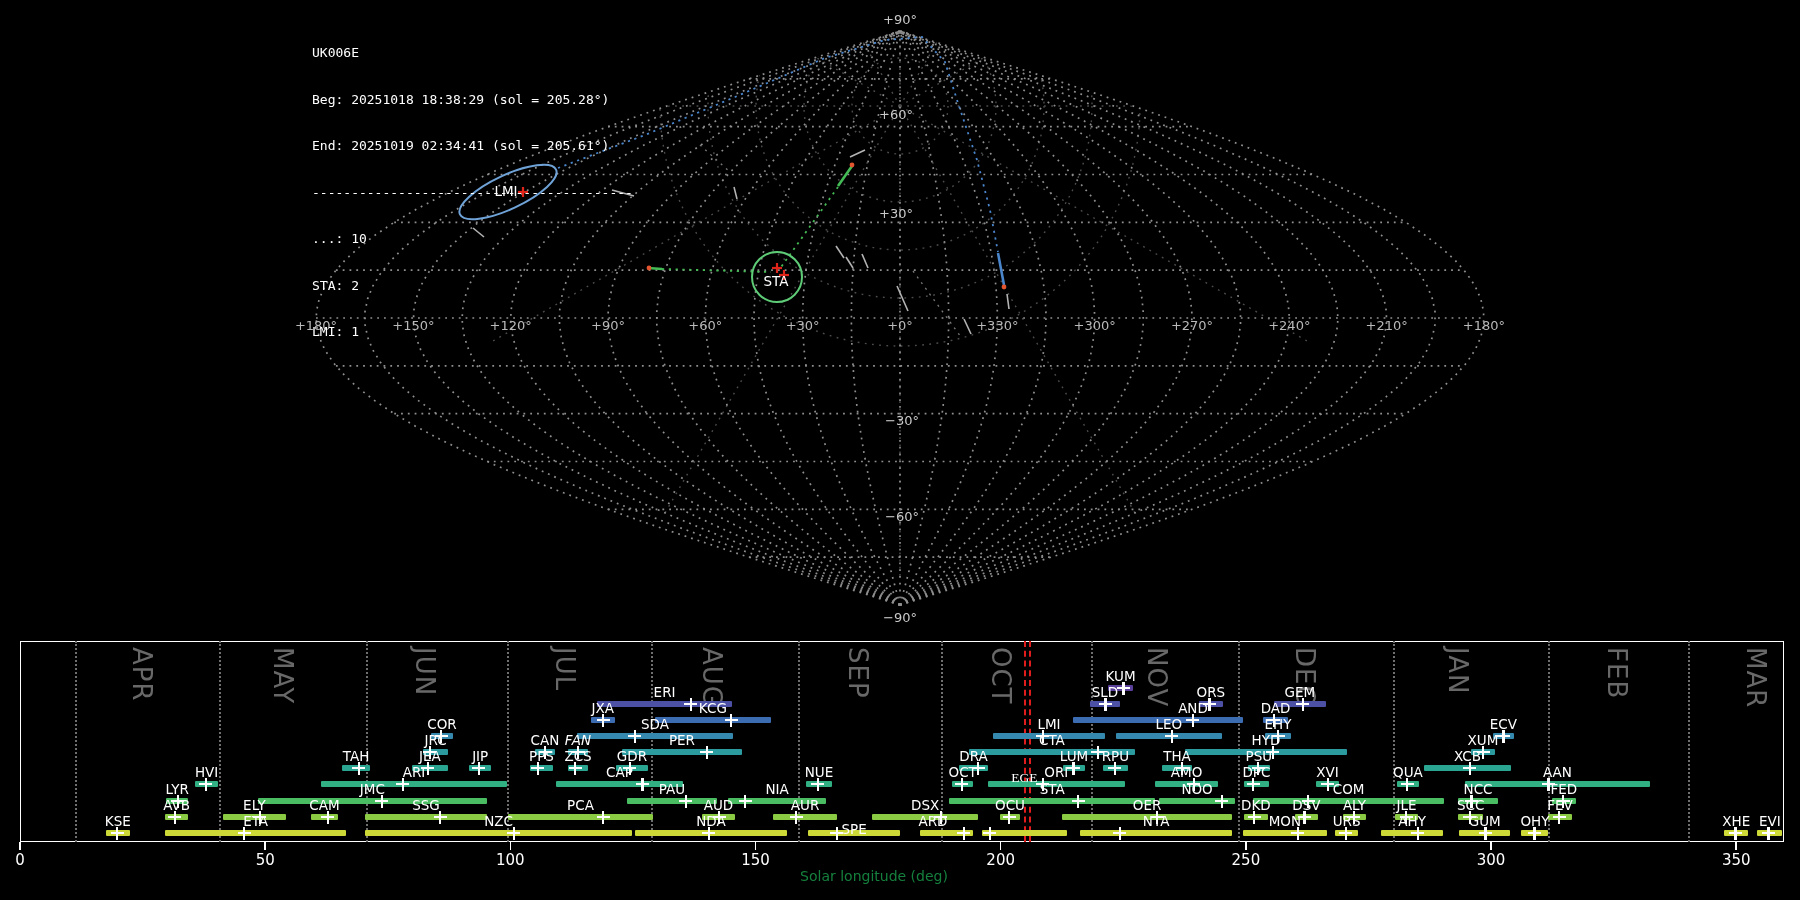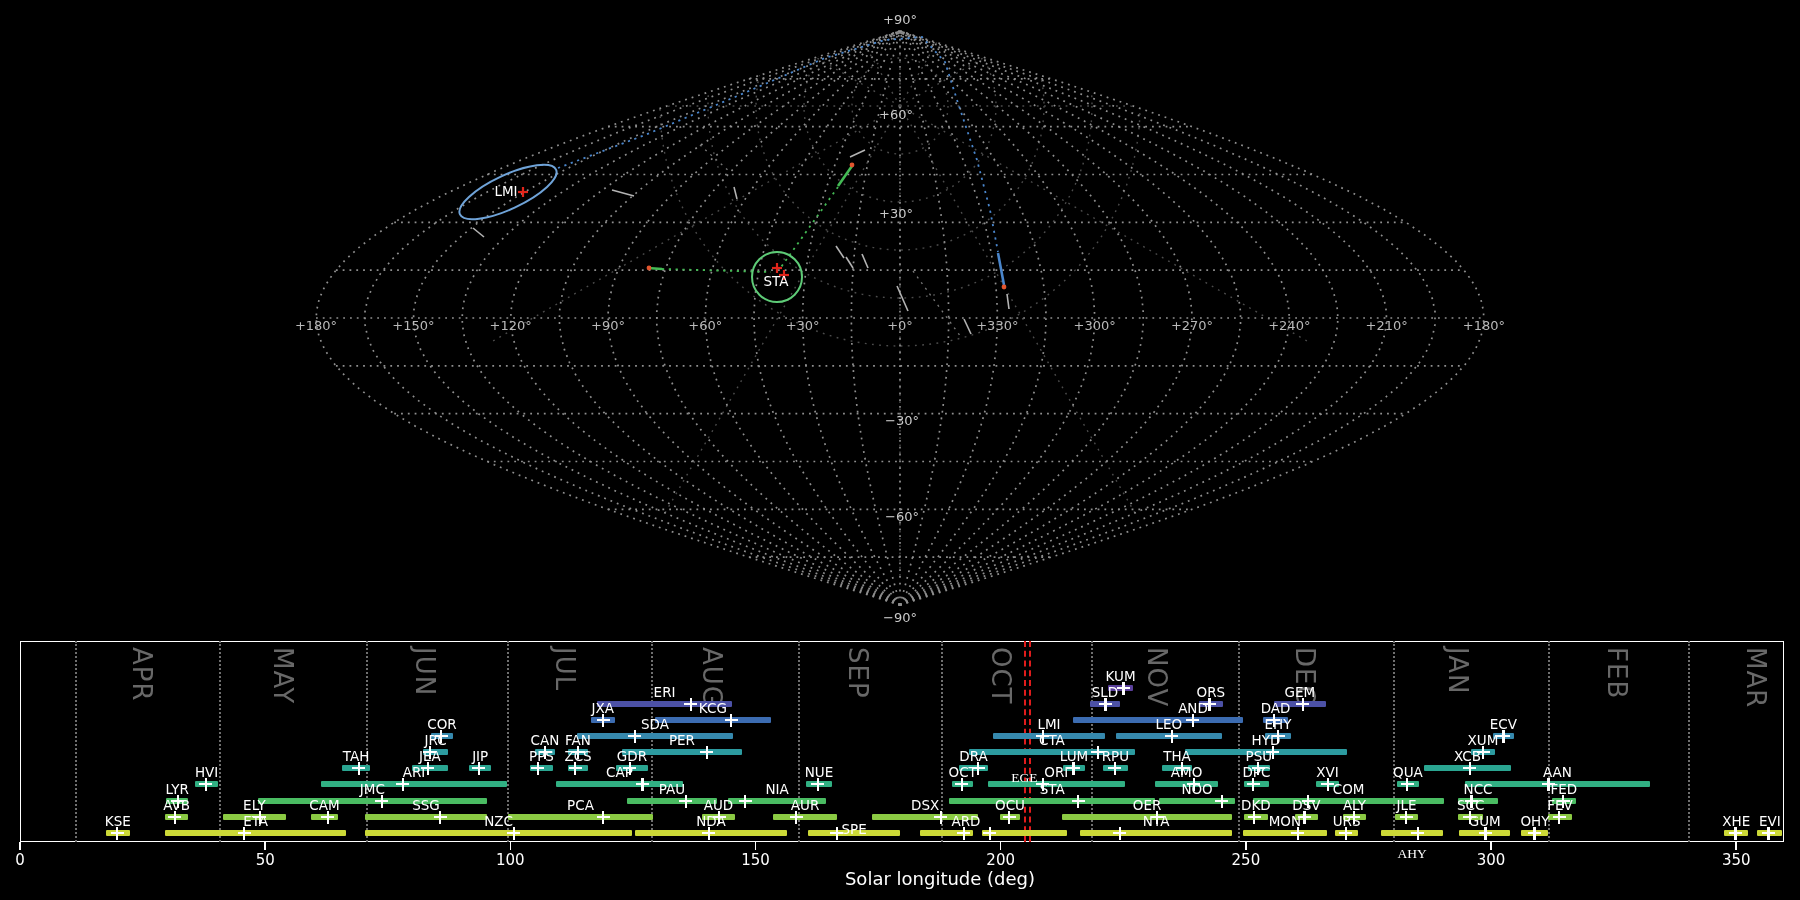--- a/index.html
+++ b/index.html
@@ -13,21 +13,21 @@
   .month-div{position:absolute;top:641px;height:201px;width:0;border-left:2px dotted #6f6f6f;}
   .month-lab{position:absolute;top:647px;writing-mode:vertical-rl;color:#686868;font-size:26px;letter-spacing:1px;}
   .sol-mark{position:absolute;top:641px;height:201px;width:0;border-left:2.5px dashed #e01c1c;}
   .bar{position:absolute;height:6px;border-radius:1px;}
   .cross{position:absolute;width:13px;height:13px;}
   .cross::before{content:'';position:absolute;left:5.25px;top:0;width:2.5px;height:13px;background:#fff;}
   .cross::after{content:'';position:absolute;left:0;top:5.25px;width:13px;height:2.5px;background:#fff;}
   .shower-lab{position:absolute;color:#fff;font-size:13.5px;transform:translateX(-50%);white-space:nowrap;line-height:13px;}
   .tick{position:absolute;top:842px;width:1.6px;height:8px;background:#fff;}
   .tick-lab{position:absolute;top:851px;color:#fff;font-size:15px;transform:translateX(-50%);}
-  #axis-title{position:absolute;left:940px;top:868px;transform:translateX(-50%);color:#ffffff;font-size:18px;}
+  #axis-title{position:absolute;left:874px;top:868px;transform:translateX(-50%);color:#15803d;font-size:14px;}
 </style>
 </head>
 <body>
 
 <div id="stage">
 
   <svg id="skymap" width="1800" height="640" viewBox="0 0 1800 640" style="position:absolute;left:0;top:0;">
       <defs>
         <clipPath id="mapclip">
           <polygon points="900.0,31.0 950.9,46.9 1001.4,62.9 1051.2,78.8 1099.7,94.8 1146.8,110.7 1192.0,126.7 1235.0,142.6 1275.4,158.6 1313.0,174.5 1347.4,190.4 1378.4,206.4 1405.8,222.3 1429.3,238.3 1448.8,254.2 1464.1,270.2 1475.1,286.1 1481.8,302.1 1484.0,318.0 1481.8,333.9 1475.1,349.9 1464.1,365.8 1448.8,381.8 1429.3,397.7 1405.8,413.7 1378.4,429.6 1347.4,445.6 1313.0,461.5 1275.4,477.4 1235.0,493.4 1192.0,509.3 1146.8,525.3 1099.7,541.2 1051.2,557.2 1001.4,573.1 950.9,589.1 900.0,605.0 900.0,605.0 849.1,589.1 798.6,573.1 748.8,557.2 700.3,541.2 653.2,525.3 608.0,509.3 565.0,493.4 524.6,477.4 487.0,461.5 452.6,445.6 421.6,429.6 394.2,413.7 370.7,397.7 351.2,381.8 335.9,365.8 324.9,349.9 318.2,333.9 316.0,318.0 318.2,302.1 324.9,286.1 335.9,270.2 351.2,254.2 370.7,238.3 394.2,222.3 421.6,206.4 452.6,190.4 487.0,174.5 524.6,158.6 565.0,142.6 608.0,126.7 653.2,110.7 700.3,94.8 748.8,78.8 798.6,62.9 849.1,46.9 900.0,31.0"></polygon>
@@ -147,20 +147,29 @@
       <text x="1386.65" y="330" fill="#b9b9b9" font-size="13px" text-anchor="middle">+210°</text>
       <text x="1483.98" y="330" fill="#b9b9b9" font-size="13px" text-anchor="middle">+180°</text>
       <text x="900" y="24" fill="#c9c9c9" font-size="13px" text-anchor="middle">+90°</text>
       <text x="896" y="119" fill="#c9c9c9" font-size="13px" text-anchor="middle">+60°</text>
       <text x="896" y="218" fill="#c9c9c9" font-size="13px" text-anchor="middle">+30°</text>
       <text x="902" y="425" fill="#c9c9c9" font-size="13px" text-anchor="middle">−30°</text>
       <text x="902" y="521" fill="#c9c9c9" font-size="13px" text-anchor="middle">−60°</text>
       <text x="900" y="622" fill="#c9c9c9" font-size="13px" text-anchor="middle">−90°</text>
     </svg>
 
+  <div id="header">
+    <div class="hline">UK006E</div>
+    <div class="hline">Beg: 20251018 18:38:29 (sol = 205.28°)</div>
+    <div class="hline">End: 20251019 02:34:41 (sol = 205.61°)</div>
+    <div class="hline">-----------------------------------------</div>
+    <div class="hline">...: 10</div>
+    <div class="hline">STA: 2</div>
+    <div class="hline">LMI: 1</div>
+  </div>
 
   <div id="timeline" style="position:absolute;inset:0;">
     <div id="panel"></div>
     <div id="tl-content" style="position:absolute;inset:0;">
         <div class="month-div" style="left: 74.9192px;"></div>
         <div class="month-lab" style="left: 126.588px;">APR</div>
         <div class="month-div" style="left: 219.082px;"></div>
         <div class="month-lab" style="left: 268.299px;">MAY</div>
         <div class="month-div" style="left: 365.697px;"></div>
         <div class="month-lab" style="left: 409.519px;">JUN</div>
@@ -230,21 +239,21 @@
         <div class="cross" style="left: 1496.81px; top: 729.5px;"></div>
         <div class="shower-lab" style="left: 1503.31px; top: 718px; text-align: right;">ECV</div>
         <div class="bar" style="left: 423.068px; top: 749px; width: 25.0078px; background: rgb(44, 155, 160);"></div>
         <div class="cross" style="left: 423.433px; top: 745.5px;"></div>
         <div class="shower-lab" style="left: 435.572px; top: 734px;">JRC</div>
         <div class="bar" style="left: 534.867px; top: 749px; width: 20.1043px; background: rgb(44, 155, 160);"></div>
         <div class="cross" style="left: 538.665px; top: 745.5px;"></div>
         <div class="shower-lab" style="left: 544.92px; top: 734px;">CAN</div>
         <div class="bar" style="left: 568.211px; top: 749px; width: 19.614px; background: rgb(44, 155, 160);"></div>
         <div class="cross" style="left: 571.518px; top: 745.5px;"></div>
-        <div class="shower-lab" style="left: 578.018px; top: 734px;">FAN</div>
+        <div class="shower-lab" style="left: 578.018px; top: 734px; font-style: italic;">FAN</div>
         <div class="bar" style="left: 622.15px; top: 749px; width: 119.645px; background: rgb(44, 155, 160);"></div>
         <div class="cross" style="left: 700.48px; top: 745.5px;"></div>
         <div class="shower-lab" style="left: 681.972px; top: 734px;">PER</div>
         <div class="bar" style="left: 968.827px; top: 749px; width: 166.229px; background: rgb(44, 155, 160);"></div>
         <div class="cross" style="left: 1091.29px; top: 745.5px;"></div>
         <div class="shower-lab" style="left: 1051.94px; top: 734px;">CTA</div>
         <div class="bar" style="left: 1185.07px; top: 749px; width: 161.815px; background: rgb(44, 155, 160);"></div>
         <div class="cross" style="left: 1266.34px; top: 745.5px;"></div>
         <div class="shower-lab" style="left: 1265.98px; top: 734px;">HYD</div>
         <div class="bar" style="left: 1470.95px; top: 749px; width: 24.0271px; background: rgb(44, 155, 160);"></div>
@@ -404,36 +413,36 @@
         <div class="cross" style="left: 507.282px; top: 826.5px;"></div>
         <div class="shower-lab" style="left: 498.582px; top: 815px;">NZC</div>
         <div class="bar" style="left: 634.899px; top: 830px; width: 152.008px; background: rgb(204, 217, 55);"></div>
         <div class="cross" style="left: 702.442px; top: 826.5px;"></div>
         <div class="shower-lab" style="left: 710.903px; top: 815px;">NDA</div>
         <div class="bar" style="left: 807.992px; top: 830px; width: 92.1858px; background: rgb(204, 217, 55);"></div>
         <div class="cross" style="left: 830.423px; top: 826.5px;"></div>
         <div class="shower-lab" style="left: 854.085px; top: 815px; margin-top: 8px;">SPE</div>
         <div class="bar" style="left: 919.792px; top: 830px; width: 53.4481px; background: rgb(204, 217, 55);"></div>
         <div class="cross" style="left: 957.424px; top: 826.5px;"></div>
-        <div class="shower-lab" style="left: 966px; top: 815px;">ARD</div>
+        <div class="shower-lab" style="left: 933px; top: 815px;">ARD</div>
         <div class="bar" style="left: 982.067px; top: 830px; width: 84.8306px; background: rgb(204, 217, 55);"></div>
         <div class="cross" style="left: 983.412px; top: 826.5px;"></div>
         <div class="shower-lab" style="left: 1024.48px; top: 771px; font-family: Liberation Serif, serif;">EGE</div>
         <div class="bar" style="left: 1080.14px; top: 830px; width: 152.008px; background: rgb(204, 217, 55);"></div>
         <div class="cross" style="left: 1113.36px; top: 826.5px;"></div>
         <div class="shower-lab" style="left: 1156.14px; top: 815px;">NTA</div>
         <div class="bar" style="left: 1242.93px; top: 830px; width: 83.8498px; background: rgb(204, 217, 55);"></div>
         <div class="cross" style="left: 1291.35px; top: 826.5px;"></div>
         <div class="shower-lab" style="left: 1284.86px; top: 815px;">MON</div>
         <div class="bar" style="left: 1335.12px; top: 830px; width: 23.0464px; background: rgb(204, 217, 55);"></div>
         <div class="cross" style="left: 1339.41px; top: 826.5px;"></div>
         <div class="shower-lab" style="left: 1346.64px; top: 815px;">URS</div>
         <div class="bar" style="left: 1381.21px; top: 830px; width: 61.7841px; background: rgb(204, 217, 55);"></div>
         <div class="cross" style="left: 1411.49px; top: 826.5px;"></div>
-        <div class="shower-lab" style="left: 1412.1px; top: 847px; font-family: Liberation Serif, serif;">AHY</div>
+        <div class="shower-lab" style="left: 1412.1px; top: 815px;">AHY</div>
         <div class="bar" style="left: 1459.18px; top: 830px; width: 50.9964px; background: rgb(204, 217, 55);"></div>
         <div class="cross" style="left: 1479.16px; top: 826.5px;"></div>
         <div class="shower-lab" style="left: 1484.68px; top: 815px;">GUM</div>
         <div class="bar" style="left: 1521.45px; top: 830px; width: 26.9692px; background: rgb(204, 217, 55);"></div>
         <div class="cross" style="left: 1528.19px; top: 826.5px;"></div>
         <div class="shower-lab" style="left: 1534.94px; top: 815px;">OHY</div>
         <div class="bar" style="left: 1723.97px; top: 830px; width: 24.5175px; background: rgb(204, 217, 55);"></div>
         <div class="cross" style="left: 1729.23px; top: 826.5px;"></div>
         <div class="shower-lab" style="left: 1736.22px; top: 815px;">XHE</div>
         <div class="bar" style="left: 1757.31px; top: 830px; width: 25.0078px; background: rgb(204, 217, 55);"></div>

